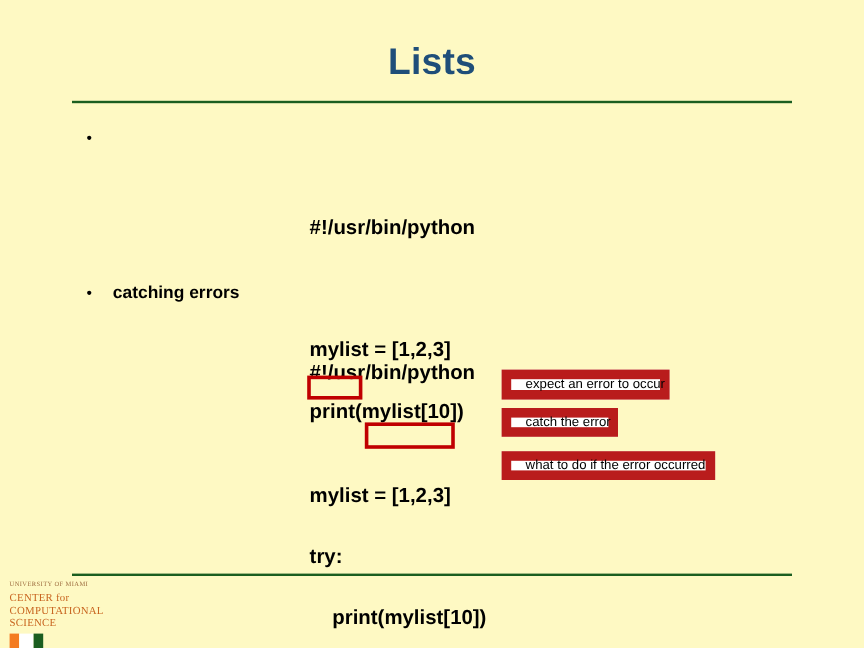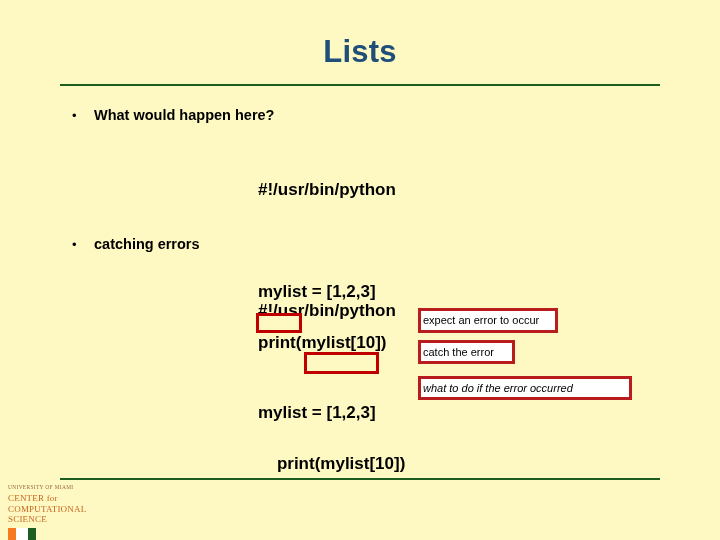--- a/index.html
+++ b/index.html
@@ -91,34 +91,34 @@
     border: 3px solid #C00000;
     background: transparent;
     box-sizing: border-box;
   }
   .hl-try { left: 256px; top: 313px; width: 46px; height: 20px; }
   .hl-indexerror { left: 304px; top: 352px; width: 75px; height: 22px; }
 
   
   .callout {
     position: absolute;
-    border: 3px solid #b91c1c;
+    border: 8px solid #b91c1c;
     background: #ffffff;
     box-sizing: border-box;
     display: flex;
     align-items: center;
     color: #000000;
     font-size: 11px;
     line-height: 1.1;
     white-space: nowrap;
-    padding-left: 2px;
+    padding-left: 12px;
   }
   .callout-1 { left: 418px; top: 308px; width: 140px; height: 25px; }
   .callout-2 { left: 418px; top: 340px; width: 97px;  height: 24px; }
-  .callout-3 { left: 418px; top: 376px; width: 214px; height: 24px; font-style: italic; }
+  .callout-3 { left: 418px; top: 376px; width: 178px; height: 24px; }
 
   
   .logo {
     position: absolute;
     left: 8px;
     top: 484px;
     width: 110px;
   }
   .logo-univ {
     font-family: "Liberation Serif", serif;
@@ -172,39 +172,39 @@
 <body>
 
 <div id="slide">
 
   <div class="slide-title">Lists</div>
 
   <div class="rule top"></div>
 
   <div class="bullet-row bullet-1">
     <span class="bullet-dot">•</span>
-    <span class="bullet-text">What would happen here?</span>
   </div>
 
   <div class="code-block code-1">
     <span class="code-line">#!/usr/bin/python</span>
     <span class="code-line blank"></span>
     <span class="code-line">mylist = [1,2,3]</span>
     <span class="code-line">print(mylist[10])</span>
   </div>
 
   <div class="bullet-row bullet-2">
     <span class="bullet-dot">•</span>
     <span class="bullet-text">catching errors</span>
   </div>
 
   <div class="code-block code-2">
     <span class="code-line">#!/usr/bin/python</span>
     <span class="code-line blank"></span>
     <span class="code-line">mylist = [1,2,3]</span>
+    <span class="code-line">try:</span>
     <span class="code-line">    print(mylist[10])</span>
     
     
   </div>
 
   <div class="hl-box hl-try"></div>
   <div class="hl-box hl-indexerror"></div>
 
   <div class="callout callout-1">
     <span>expect an error to occur</span>

